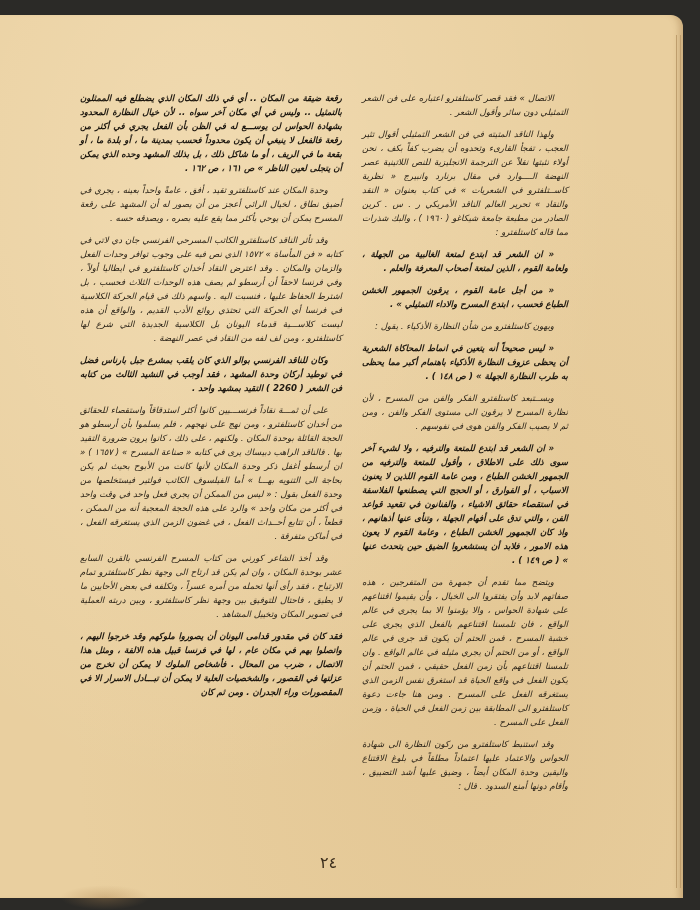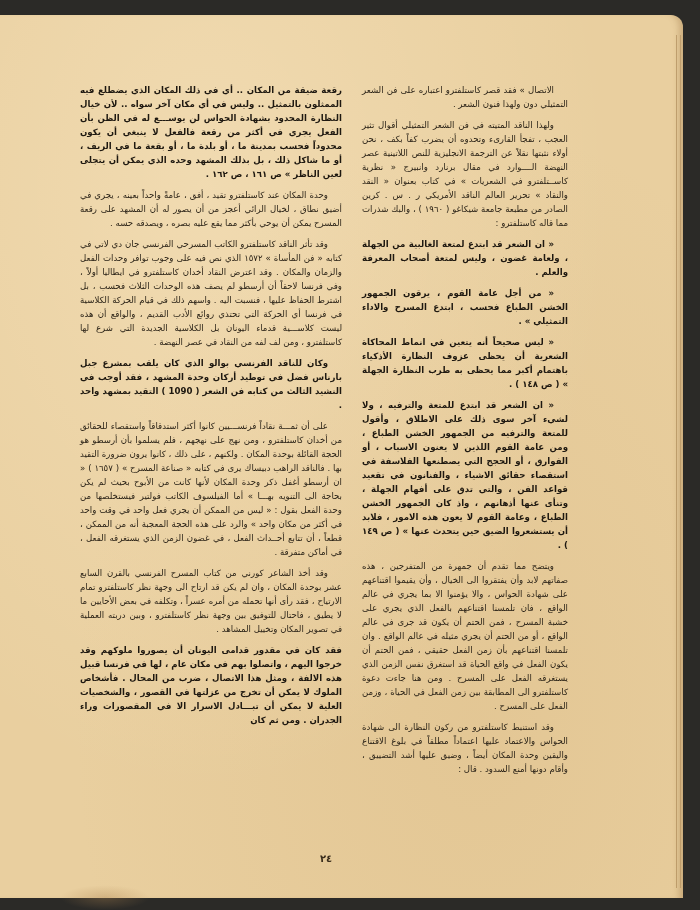--- a/index.html
+++ b/index.html
@@ -25,56 +25,58 @@
     border-right:1px solid rgba(140,100,50,0.3);
   }
   .column {
     position:absolute; top:68px;
     direction:rtl; text-align:justify;
     color:#2c2418;
     font-size:8.6px; line-height:14px;
   }
   .col-right { left:362px; width:206px; }
   .col-left  { left:80px;  width:262px; }
-  .para { margin:0 0 7px 0; text-indent:14px; }
+  .para { margin:8px 0 7px 0; text-indent:14px;font-style:italic; }
   .para.bold { font-weight:bold; color:#1e1810; }
   .para.quote { font-weight:bold; color:#1e1810; }
   .page-number {
     position:absolute; left:320px; top:838px;
-    font-size:10px; font-weight:bold; color:#3a2d1c;
+    font-size:16px; font-weight:normal; color:#3a2d1c;
     direction:rtl;
   }
   .stain {
     position:absolute; left:60px; top:870px; width:90px; height:25px;
     background:radial-gradient(ellipse, rgba(170,130,80,0.35), transparent 70%);
   }
 </style>
 </head>
 <body>
 
 <div class="page">
   <div class="page-edge"></div>
 
   <div class="column col-right">
-    <p class="para">الاتصال » فقد قصر كاستلفترو اعتباره على فن الشعر التمثيلي دون ولهذا فنون الشعر .</p>
+    <p class="para">الاتصال » فقد قصر كاستلفترو اعتباره على فن الشعر التمثيلي دون سائر وأقول الشعر .</p>
     <p class="para">ولهذا الناقد المتيته في فن الشعر التمثيلي أقوال تثير العجب ، تفجأ القارىء وتحدوه أن يضرب كفاً بكف ، نحن أولاء نثبتها نقلاً عن الترجمة الانجليزية للنص اللاتينية عصر النهضة الــــوارد في مقال برنارد وانبيرج « نظرية كاســتلفترو في الشعريات » في كتاب بعنوان « النقد والنقاد » تحرير العالم الناقد الأمريكي ر . س . كرين الصادر من مطبعة جامعة شيكاغو ( ١٩٦٠ ) ، والبك شذرات مما قاله كاستلفترو :</p>
-    <p class="para quote">« ان الشعر قد ابتدع لمتعة الغالبية من الجهلة ، ولعامة غضون ، وليس لمتعة أصحاب المعرفة والعلم .</p>
+    <p class="para quote">« ان الشعر قد ابتدع لمتعة الغالبية من الجهلة ، ولعامة القوم ، الذين لمتعة أصحاب المعرفة والعلم .</p>
     <p class="para quote">« من أجل عامة القوم ، يرقون الجمهور الخشن الطباع فحسب ، ابتدع المسرح والاداء التمثيلي » .</p>
+    <p class="para" style="margin-bottom:0">ويهون كاستلفترو من شأن النظارة الأذكياء . يقول :</p>
     <p class="para quote">« ليس صحيحاً أنه يتعين في انماط المحاكاة الشعرية أن يحظى عزوف النظارة الأذكياء باهتمام أكبر مما يحظى به طرب النظارة الجهلة » ( ص ١٤٨ ) .</p>
+    <p class="para">ويســتبعد كاستلفترو الفكر والفن من المسرح ، لأن نظارة المسرح لا يرقون الى مستوى الفكر والفن ، ومن ثم لا يصيب الفكر والفن هوى في نفوسهم .</p>
     <p class="para quote">« ان الشعر قد ابتدع للمتعة والترفيه ، ولا لشيء آخر سوى ذلك على الاطلاق ، وأقول للمتعة والترفيه من الجمهور الخشن الطباع ، ومن عامة القوم اللذين لا يعنون الاسباب ، أو الفوارق ، أو الحجج التي يصطنعها الفلاسفة في استقصاء حقائق الاشياء ، والفنانون في تقعيد قواعد الفن ، والتي تدق على أفهام الجهلة ، وتنأى عنها أذهانهم ، واذ كان الجمهور الخشن الطباع ، وعامة القوم لا يعون هذه الامور ، فلابد أن يستشعروا الضيق حين يتحدث عنها » ( ص ١٤٩ ) .</p>
     <p class="para">ويتضح مما تقدم أن جمهرة من المتفرجين ، هذه صفاتهم لابد وأن يفتقروا الى الخيال ، وأن يقيموا اقتناعهم على شهادة الحواس ، والا يؤمنوا الا بما يجري في عالم الواقع ، فان تلمسنا اقتناعهم بالفعل الذي يجري على خشبة المسرح ، فمن الحتم أن يكون قد جرى في عالم الواقع ، أو من الحتم أن يجري مثيله في عالم الواقع . وان تلمسنا اقتناعهم بأن زمن الفعل حقيقي ، فمن الحتم أن يكون الفعل في واقع الحياة قد استغرق نفس الزمن الذي يستغرقه الفعل على المسرح . ومن هنا جاءت دعوة كاستلفترو الى المطابقة بين زمن الفعل في الحياة ، وزمن الفعل على المسرح .</p>
     <p class="para" style="margin-bottom:0">وقد استنبط كاستلفترو من ركون النظارة الى شهادة الحواس والاعتماد عليها اعتماداً مطلقاً في بلوغ الاقتناع واليقين وحدة المكان أيضاً ، وضيق عليها أشد التضييق ، وأقام دونها أمنع السدود . قال :</p>
 
   </div>
 
   <div class="column col-left">
     <p class="para bold" style="text-indent:0">رقعة ضيقة من المكان .. أي في ذلك المكان الذي يضطلع فيه الممثلون بالتمثيل .. وليس في أي مكان آخر سواه .. لأن خيال النظارة المحدود بشهادة الحواس لن يوســـع له في الظن بأن الفعل يجري في أكثر من رقعة فالفعل لا ينبغي أن يكون محدوداً فحسب بمدينة ما ، أو بلدة ما ، أو بقعة ما في الريف ، أو ما شاكل ذلك ، بل بذلك المشهد وحده الذي يمكن أن يتجلى لعين الناظر » ص ١٦١ ، ص ١٦٢ .</p>
     <p class="para">وحدة المكان عند كاستلفترو تقيد ، أفق ، عامةً واحداً بعينه ، يجري في أضيق نطاق ، لخيال الرائي أعجز من أن يصور له أن المشهد على رقعة المسرح يمكن أن يوحي بأكثر مما يقع عليه بصره ، ويصدقه حسه .</p>
     <p class="para">وقد تأثر الناقد كاستلفترو الكاتب المسرحي الفرنسي جان دي لاتي في كتابه « فن المأساة » ١٥٧٢ الذي نص فيه على وجوب توافر وحدات الفعل والزمان والمكان . وقد اعترض النقاد أخدان كاستلفترو في ايطاليا أولاً ، وفي فرنسا لاحقاً أن أرسطو لم يصف هذه الوحدات الثلاث فحسب ، بل اشترط الحفاظ عليها ، فنسبت اليه . واسهم ذلك في قيام الحركة الكلاسية في فرنسا أي الحركة التي تحتذي روائع الأدب القديم ، والواقع أن هذه ليست كلاســـية قدماء اليونان بل الكلاسية الجديدة التي شرع لها كاستلفترو ، ومن لف لفه من النقاد في عصر النهضة .</p>
-    <p class="para bold">وكان للناقد الفرنسي بوالو الذي كان يلقب بمشرع جبل بارناس فضل في توطيد أركان وحدة المشهد ، فقد أوجب في النشيد الثالث من كتابه فن الشعر ( 1090 ) التقيد بمشهد واحد .</p>
+    <p class="para bold">وكان للناقد الفرنسي بوالو الذي كان يلقب بمشرع جبل بارناس فضل في توطيد أركان وحدة المشهد ، فقد أوجب في النشيد الثالث من كتابه فن الشعر ( 2260 ) التقيد بمشهد واحد .</p>
     <p class="para">على أن ثمـــة نقاداً فرنســـيين كانوا أكثر استدقاقاً واستقصاء للحقائق من أخدان كاستلفترو ، ومن نهج على نهجهم ، فلم يسلموا بأن أرسطو هو الحجة القائلة بوحدة المكان . ولكنهم ، على ذلك ، كانوا يرون ضرورة التقيد بها . فالناقد الراهب دبيساك يرى في كتابه « صناعة المسرح » ( ١٦٥٧ ) « ان أرسطو أغفل ذكر وحدة المكان لأنها كانت من الأبوح بحيث لم يكن بحاجة الى التنويه بهـــا » أما الفيلسوف الكاتب فولتير فيستخلصها من وحدة الفعل بقول : « ليس من الممكن أن يجري فعل واحد في وقت واحد في أكثر من مكان واحد » والرد على هذه الحجة المعجبة أنه من الممكن ، قطعاً ، أن تتابع أحــداث الفعل ، في غضون الزمن الذي يستغرقه الفعل ، في أماكن متفرقة .</p>
     <p class="para">وقد أخذ الشاعر كورني من كتاب المسرح الفرنسي بالقرن السابع عشر بوحدة المكان ، وان لم يكن قد ارتاح الى وجهة نظر كاستلفترو تمام الارتياح ، فقد رأى أنها تحمله من أمره عسراً ، وتكلفه في بعض الأحايين ما لا يطيق ، فاحتال للتوفيق بين وجهة نظر كاستلفترو ، وبين دربته العملية في تصوير المكان وتخييل المشاهد .</p>
     <p class="para bold" style="text-indent:0">فقد كان في مقدور قدامى اليونان أن يصوروا ملوكهم وقد خرجوا اليهم ، واتصلوا بهم في مكان عام ، لها في فرنسا قبيل هذه الالفة ، ومثل هذا الاتصال ، ضرب من المحال . فأشخاص الملوك لا يمكن أن تخرج من عزلتها في القصور ، والشخصيات العلية لا يمكن أن تبـــادل الاسرار الا في المقصورات وراء الجدران . ومن ثم كان</p>
   </div>
 
   <div class="page-number">٢٤</div>
   <div class="stain"></div>
 </div>
 
 </body></html>

